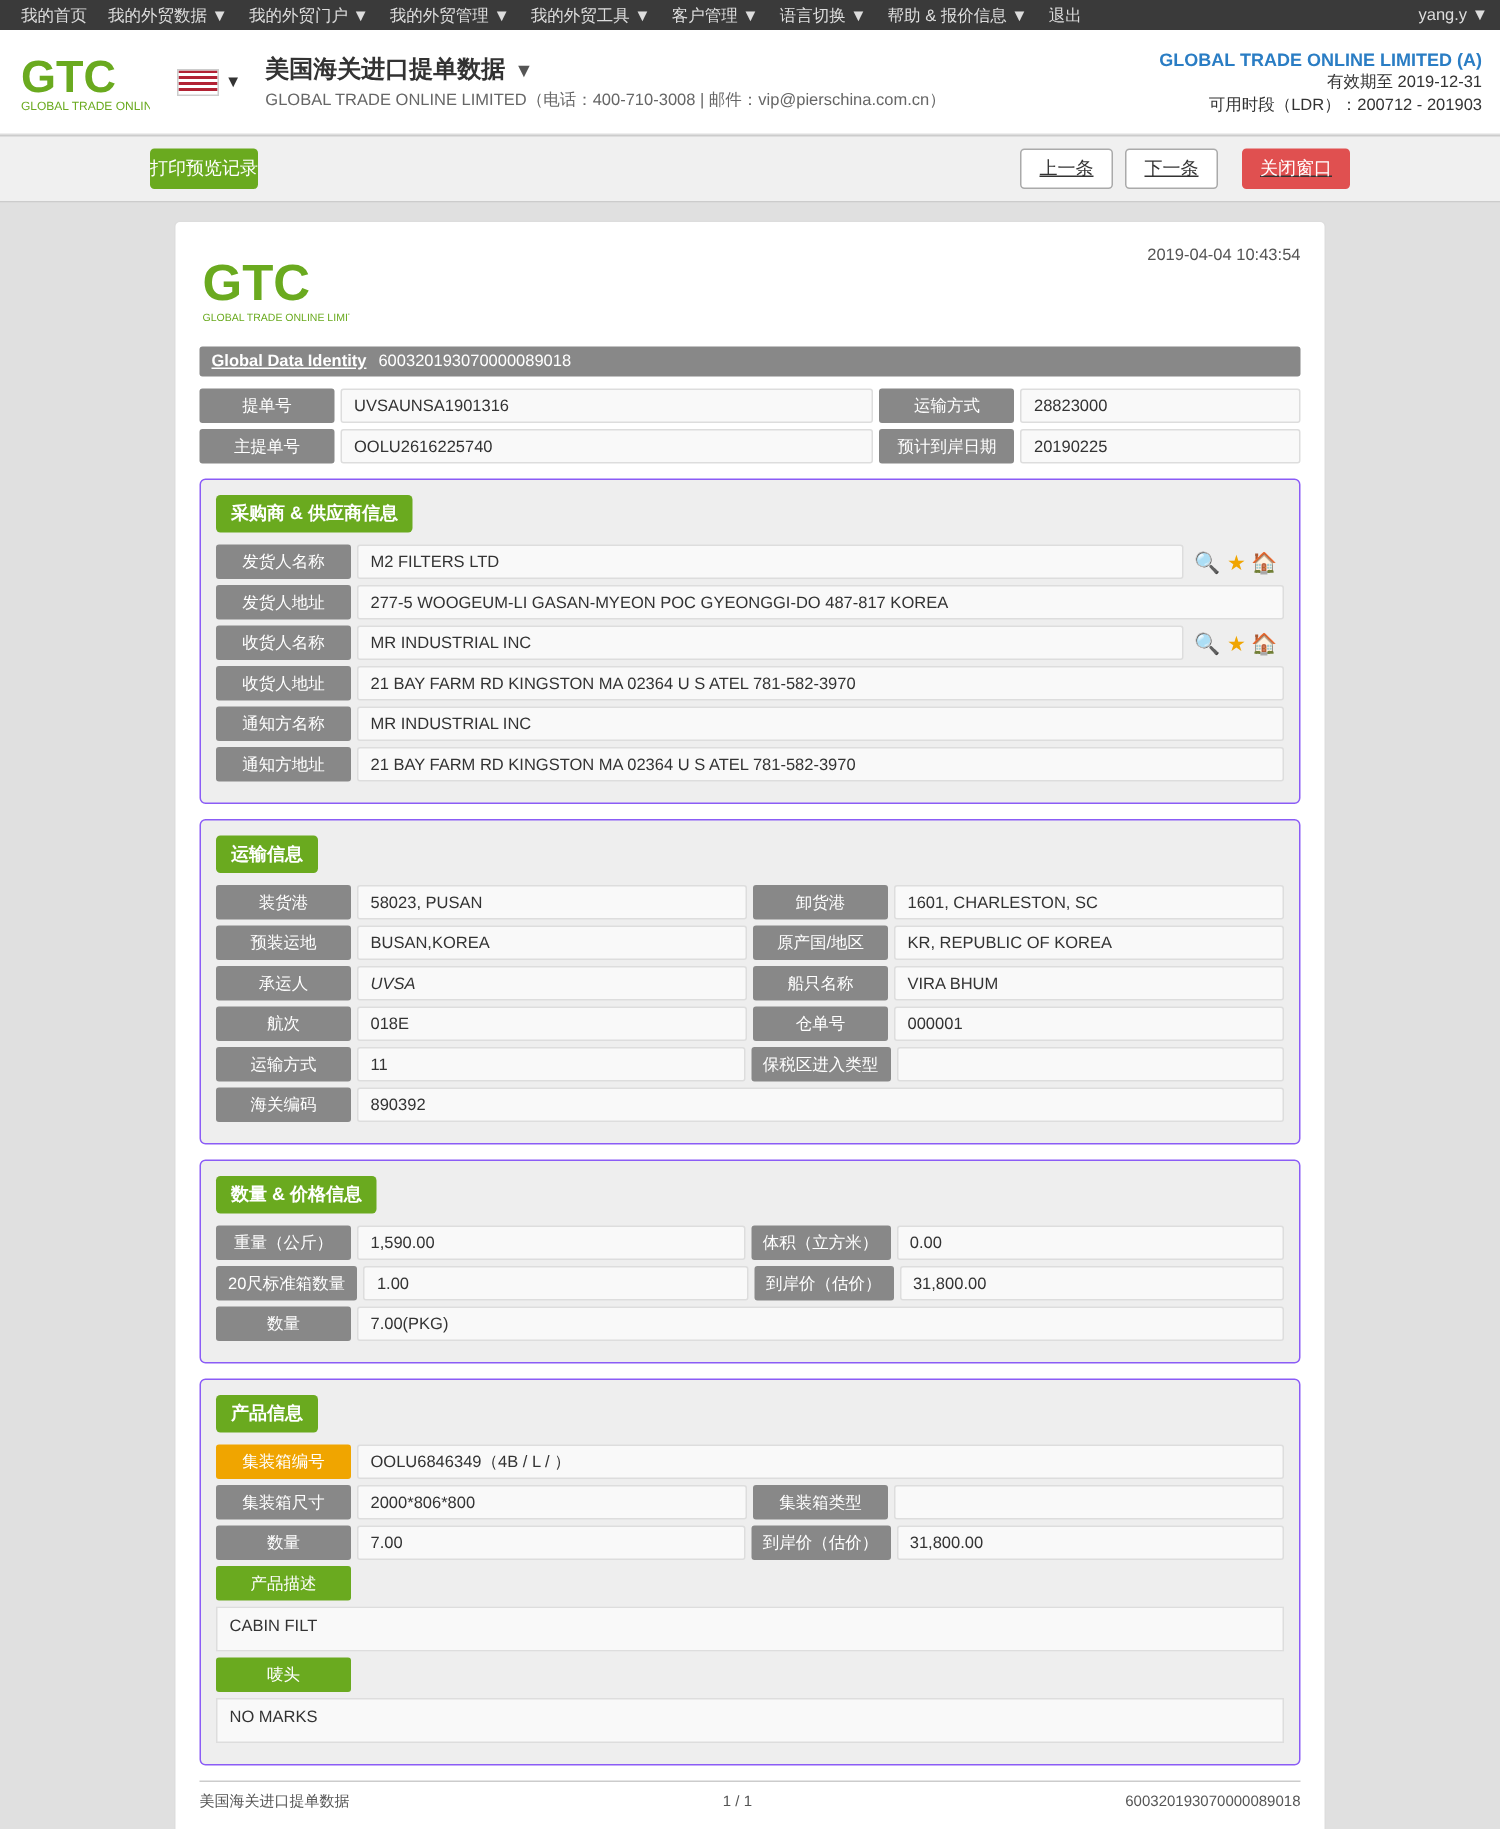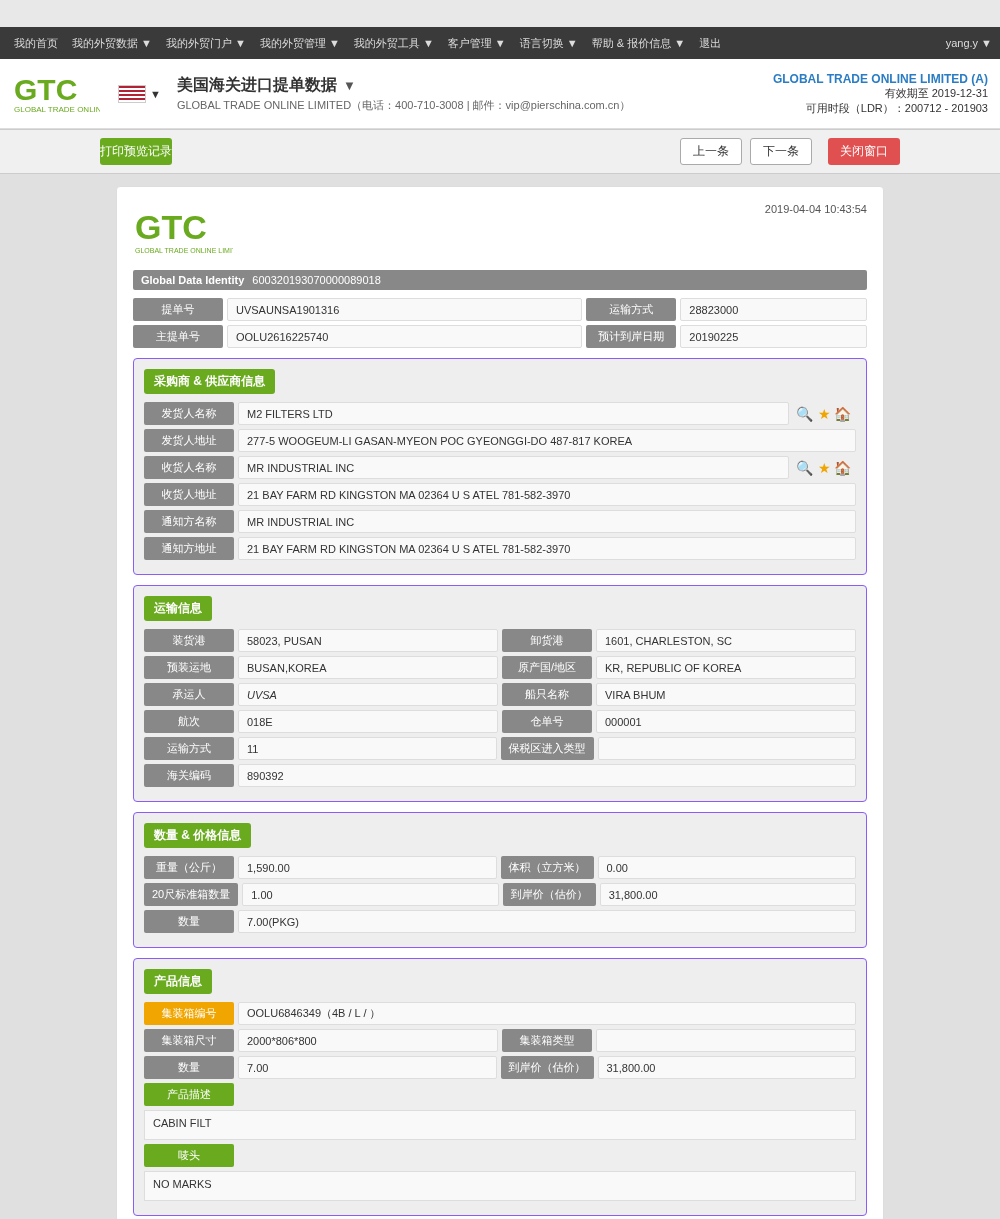--- a/index.html
+++ b/index.html
@@ -1,19 +1,19 @@
 <!DOCTYPE html>
 <html><head>
   <meta charset="utf-8">
   <style>
     * { box-sizing: border-box; margin: 0; padding: 0; }
     body { font-family: Arial, sans-serif; font-size: 12px; background: #e8e8e8; color: #333; }
 
     
-    .top-nav { background: #3a3a3a; color: #ccc; display: flex; align-items: center; padding: 0 8px; height: 32px; font-size: 11px; margin-top: 27px; }
+    .top-nav { background: #3a3a3a; color: #ccc; display: flex; align-items: center; padding: 0 8px; height: 20px; font-size: 11px; }
     .top-nav .nav-items { display: flex; gap: 2px; flex: 1; }
     .top-nav .nav-item { padding: 0 6px; cursor: pointer; color: #ddd; }
     .top-nav .user { margin-left: auto; color: #ddd; }
 
     
     .header { background: #fff; display: flex; align-items: center; padding: 6px 12px; border-bottom: 1px solid #ddd; min-height: 70px; }
     .header-logo { width: 90px; margin-right: 16px; }
     .header-flag { display: flex; align-items: center; margin-right: 16px; }
     .flag-us { width: 28px; height: 18px; background: linear-gradient(to bottom, #B22234 0%, #B22234 12%, #fff 12%, #fff 25%, #B22234 25%, #B22234 37%, #fff 37%, #fff 50%, #B22234 50%, #B22234 62%, #fff 62%, #fff 75%, #B22234 75%, #B22234 87%, #fff 87%, #fff 100%); border: 1px solid #ccc; }
     .header-title { flex: 1; }
@@ -33,21 +33,21 @@
     
     .doc-container { background: #fff; border: 1px solid #ddd; border-radius: 4px; padding: 16px; }
     .doc-header { display: flex; justify-content: space-between; align-items: flex-start; margin-bottom: 12px; }
     .doc-timestamp { font-size: 11px; color: #555; text-align: right; }
 
     
     .gtc-logo { display: flex; flex-direction: column; align-items: center; }
 
     
     .gdi-row { background: #888; color: #fff; padding: 4px 8px; border-radius: 2px; margin-bottom: 8px; font-size: 11px; display: flex; align-items: center; gap: 8px; }
-    .gdi-label { font-weight: bold; }
+    .gdi-label { font-weight: bold; text-decoration: underline; }
 
     
     .field-row { display: flex; align-items: stretch; margin-bottom: 4px; gap: 4px; }
     .field-label { background: #888; color: #fff; padding: 4px 8px; border-radius: 2px; font-size: 11px; min-width: 90px; text-align: center; display: flex; align-items: center; justify-content: center; white-space: nowrap; }
     .field-value { background: #f9f9f9; border: 1px solid #ddd; padding: 0 8px; border-radius: 2px; font-size: 11px; flex: 1; display: flex; align-items: center; }
     .field-icons { display: flex; align-items: center; gap: 4px; padding: 0 4px; }
     .icon-search { color: #888; font-size: 14px; cursor: pointer; }
     .icon-star { color: #f0a500; font-size: 14px; cursor: pointer; }
     .icon-home { color: #f0a500; font-size: 14px; cursor: pointer; }
 
@@ -63,21 +63,21 @@
     
     .badge-orange { background: #f0a500; color: #fff; padding: 4px 8px; border-radius: 2px; font-size: 11px; min-width: 90px; text-align: center; display: flex; align-items: center; justify-content: center; white-space: nowrap; }
     .badge-green { background: #6aaa1f; color: #fff; padding: 4px 8px; border-radius: 2px; font-size: 11px; min-width: 90px; text-align: center; display: flex; align-items: center; justify-content: center; white-space: nowrap; }
 
     
     .product-desc-area { background: #f9f9f9; border: 1px solid #ddd; padding: 6px 8px; font-size: 11px; min-height: 30px; margin-bottom: 4px; }
 
     .page-wrap { background: #e0e0e0; min-height: 100vh; }
 
     .toolbar-wrap { background: #f0f0f0; padding: 8px 100px; display: flex; align-items: center; border-bottom: 1px solid #ccc; border-top: 1px solid #ccc; }
-    .toolbar-wrap .nav-right { margin-left: auto; display: flex; gap: 8px; }
+    .toolbar-wrap .nav-right { margin-left: auto; display: flex; gap: 8px; text-decoration: underline; }
   </style>
 </head>
 <body>
 
 <div class="page-wrap">
 
   <div class="top-nav">
     <div class="nav-items">
       <span class="nav-item">我的首页</span>
       <span class="nav-item">我的外贸数据 ▼</span>

